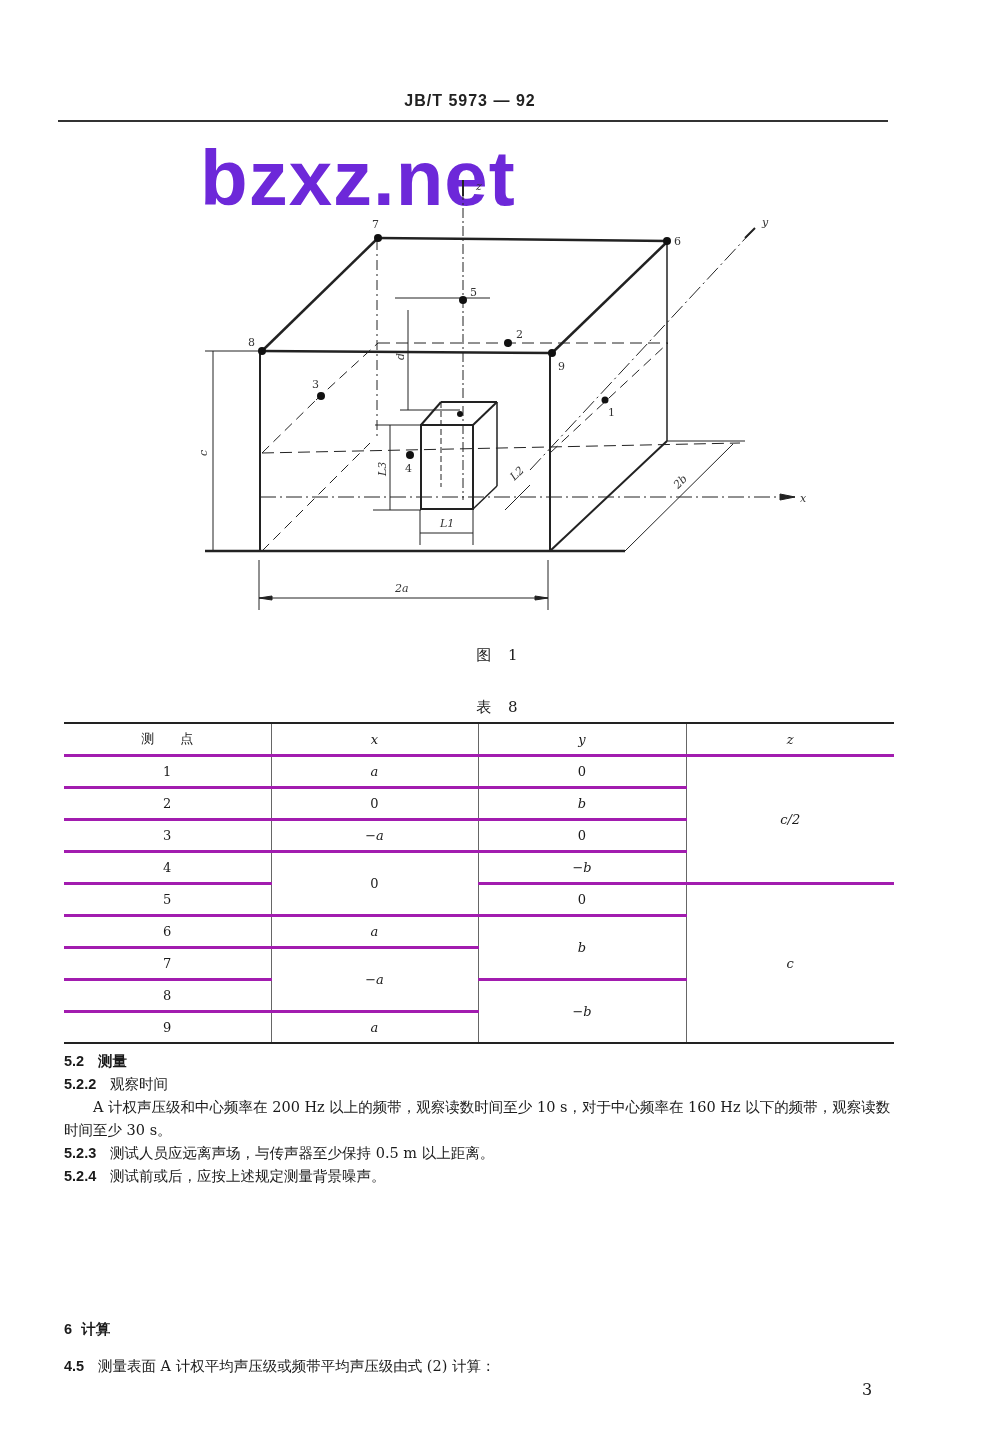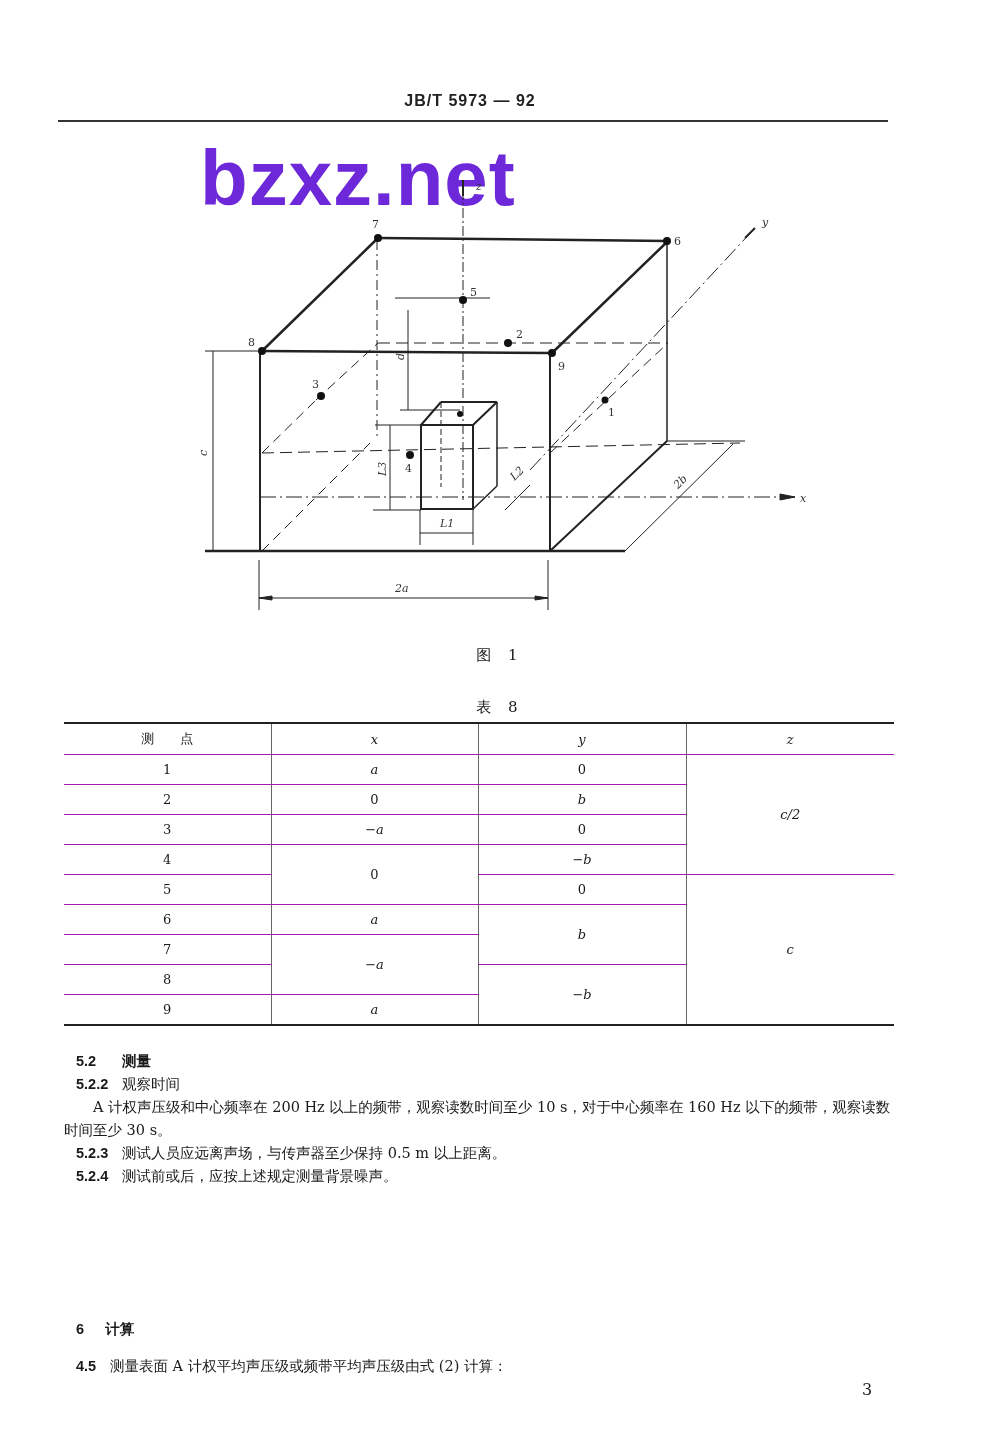--- a/index.html
+++ b/index.html
@@ -8,27 +8,27 @@
   .abs { position:absolute; }
   .header-code { left:0; width:940px; top:92px; text-align:center; font-family:"Liberation Sans", "DejaVu Sans", sans-serif;
                  font-weight:bold; font-size:16px; letter-spacing:1px; color:#222; }
   .header-rule { left:58px; top:120px; width:830px; height:2px; background:#333; }
   .watermark { left:200px; top:139px; font-family:"Liberation Sans", "DejaVu Sans", sans-serif; font-weight:bold;
                font-size:78px; color:#6d28d9; letter-spacing:1px; line-height:1; }
   .figure { left:0; top:0; }
   .fig-caption { left:0; width:1000px; top:646px; text-align:center; font-size:15px; letter-spacing:6px; }
   .tbl-caption { left:0; width:1000px; top:698px; text-align:center; font-size:15px; letter-spacing:6px; }
   table.tbl { position:absolute; left:64px; top:722px; width:830px; border-collapse:collapse; font-size:13px; }
-  table.tbl td { text-align:center; border-top:1px solid #444; border-bottom:1px solid #a21caf; height:29px; padding:0; }
+  table.tbl td { text-align:center; border-top:1px solid #444; border-bottom:3px solid #a21caf; height:29px; padding:0; }
   table.tbl td + td { border-left:1px solid #666; }
   table.tbl tr.head td { border-top:2px solid #222; height:30px; }
   table.tbl tr.last td, table.tbl td.bottom { border-bottom:2px solid #222; }
   .it { font-style:italic; }
   .text-block { left:64px; width:830px; font-size:14.5px; line-height:23px; }
-  .sec { font-family:"Liberation Sans", "DejaVu Sans", sans-serif; font-weight:bold;margin-left:12px; }
+  .sec { font-family:"Liberation Sans", "DejaVu Sans", sans-serif; font-weight:bold; }
   .para { text-indent:0; }
   .page-num { left:862px; top:1380px; font-size:16px; }
   svg text { font-family:"DejaVu Serif", serif; }
 </style>
 </head>
 <body>
 
 <div class="abs header-code">JB/T 5973 — 92</div>
 <div class="abs header-rule"></div>
 <div class="abs watermark">bzxz.net</div>

